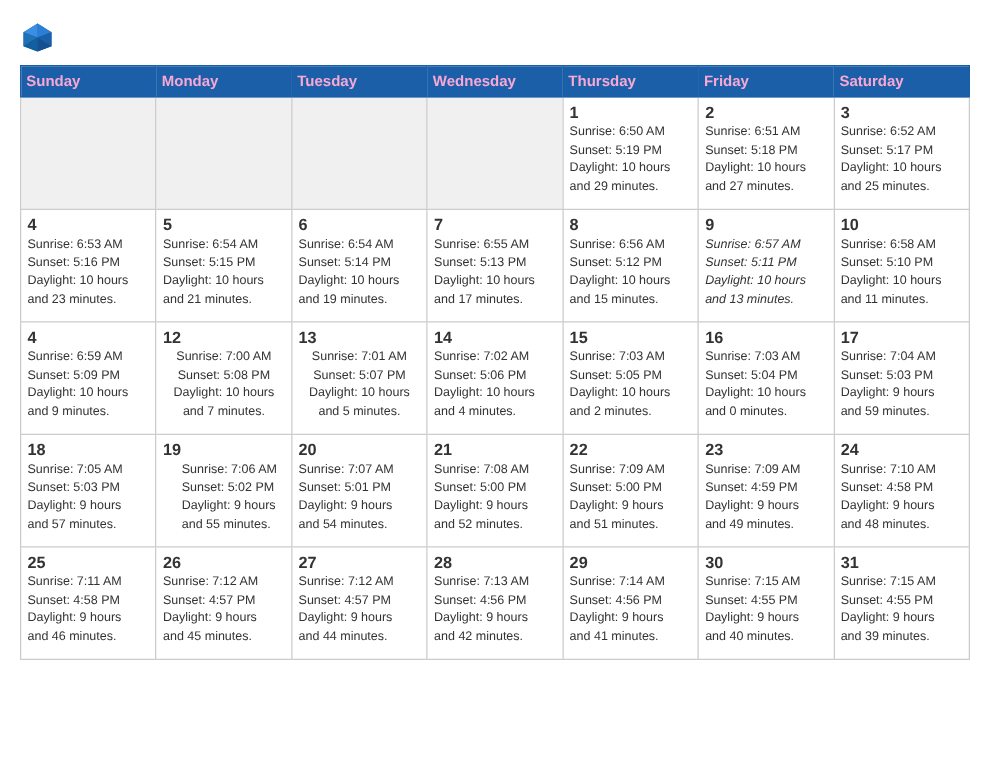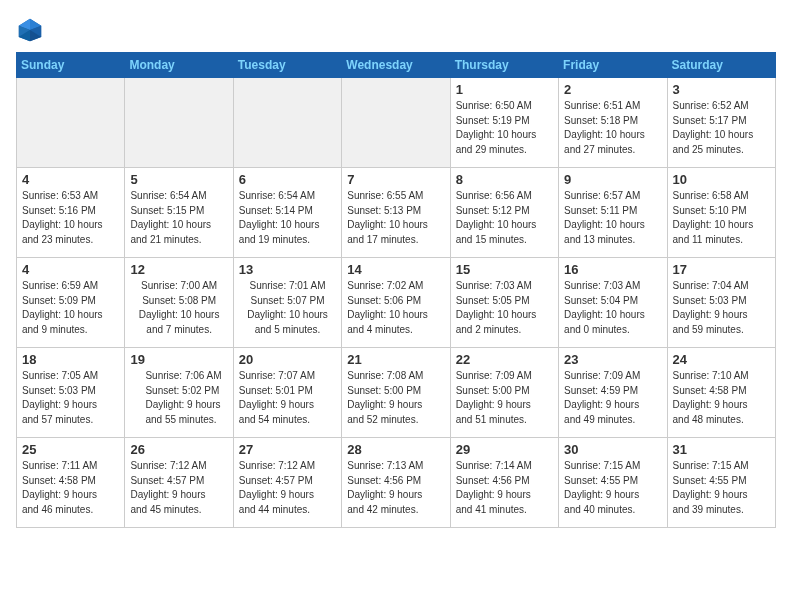--- a/index.html
+++ b/index.html
@@ -44,21 +44,21 @@
       font-size: 14px;
       color: #555;
     }
     table {
       width: 100%;
       border-collapse: collapse;
       table-layout: fixed;
     }
     th {
       background: #1a5fa8;
-      color: #7dd3fc;
+      color: #f9a8d4;
       font-size: 12px;
       font-weight: bold;
       padding: 5px 4px;
       text-align: left;
       border: 1px solid #1a5fa8;
     }
     td {
       border: 1px solid #ccc;
       vertical-align: top;
       padding: 4px 5px;
@@ -177,21 +177,21 @@
         </td>
         <td>
           <div class="day-number">8</div>
           <div class="day-info" style="white-space: pre-line;">Sunrise: 6:56 AM
 Sunset: 5:12 PM
 Daylight: 10 hours
 and 15 minutes.</div>
         </td>
         <td>
           <div class="day-number">9</div>
-          <div class="day-info" style="white-space: pre-line;">Sunrise: 6:57 AM
+          <div class="day-info" style="white-space: pre-line; font-style: italic;">Sunrise: 6:57 AM
 Sunset: 5:11 PM
 Daylight: 10 hours
 and 13 minutes.</div>
         </td>
         <td>
           <div class="day-number">10</div>
           <div class="day-info" style="white-space: pre-line;">Sunrise: 6:58 AM
 Sunset: 5:10 PM
 Daylight: 10 hours
 and 11 minutes.</div>

